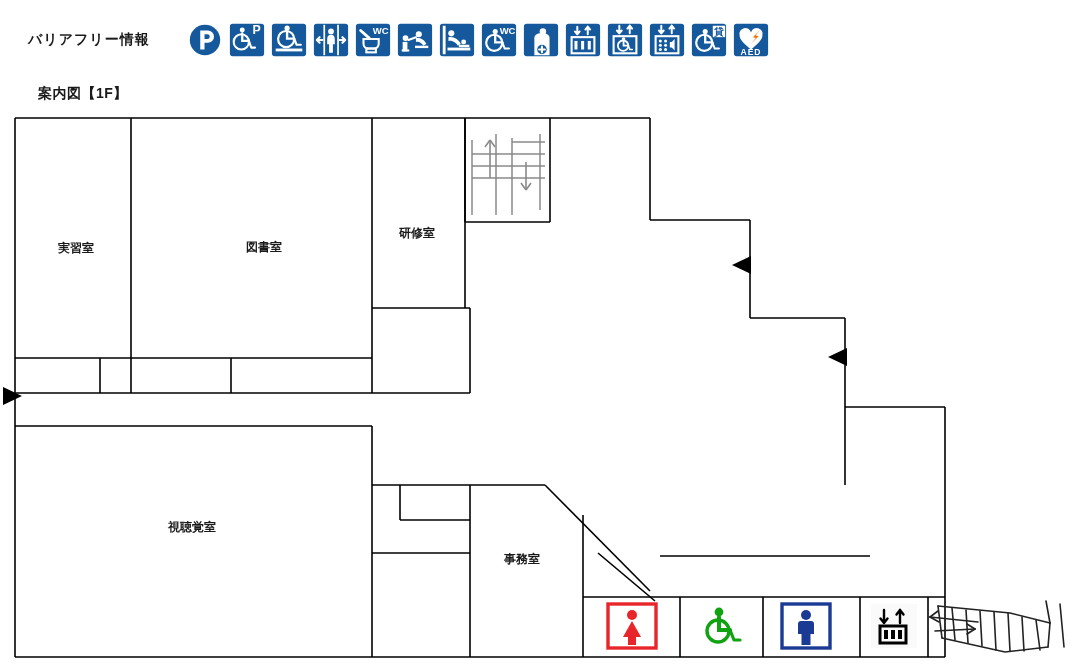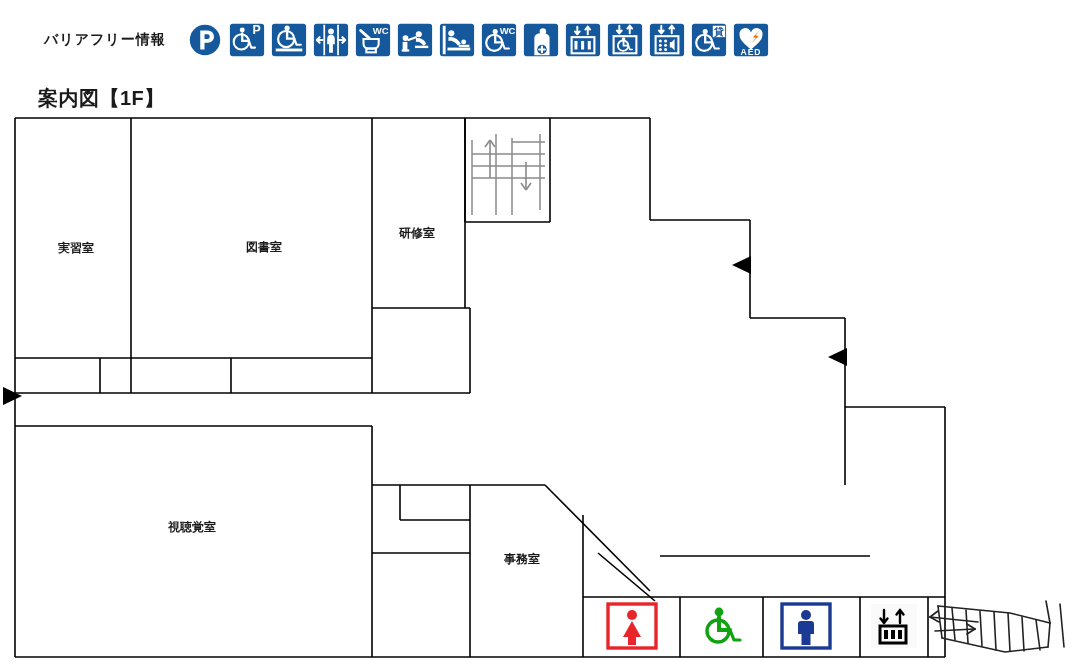--- a/index.html
+++ b/index.html
@@ -11,34 +11,34 @@
     overflow:hidden;
     position:relative;
   }
   #root{position:relative;width:1073px;height:667px;}
 
   
   .bf-header{
     position:absolute;left:0;top:0;width:1073px;height:78px;
   }
   .bf-title{
-    position:absolute;left:44px;top:31px;
+    position:absolute;left:28px;top:31px;
     font-size:14px;font-weight:bold;letter-spacing:1px;
     white-space:nowrap;
   }
   .icon-row{
     position:absolute;left:186px;top:20px;
     display:flex;align-items:center;gap:4px;
   }
   .bf-icon{
     width:38px;height:40px;display:block;
   }
   .map-title{
     position:absolute;left:38px;top:85px;
-    font-size:20px;font-weight:bold;letter-spacing:0.5px;
+    font-size:14px;font-weight:bold;letter-spacing:0.5px;
     white-space:nowrap;
   }
 
   
   .plan-wrap{
     position:absolute;left:0;top:110px;width:1073px;height:557px;
   }
   .plan-svg{display:block;}
 
   .room-label{

